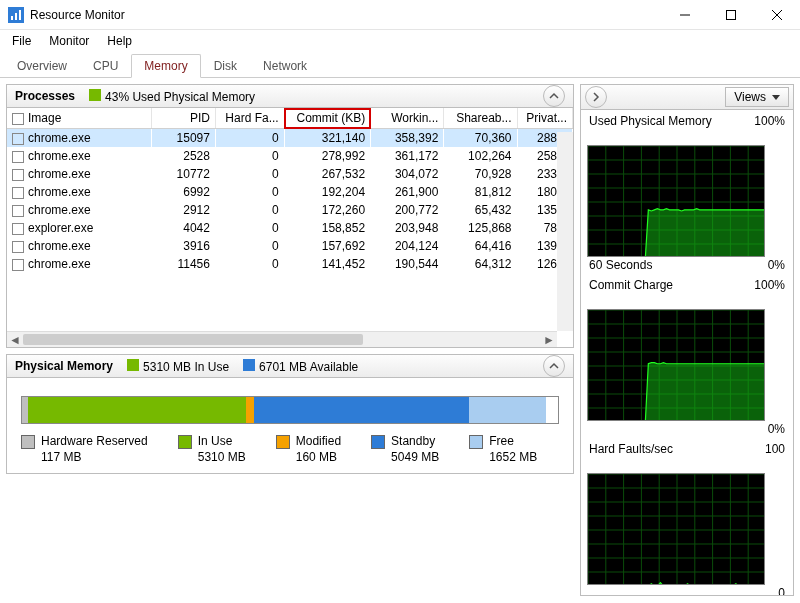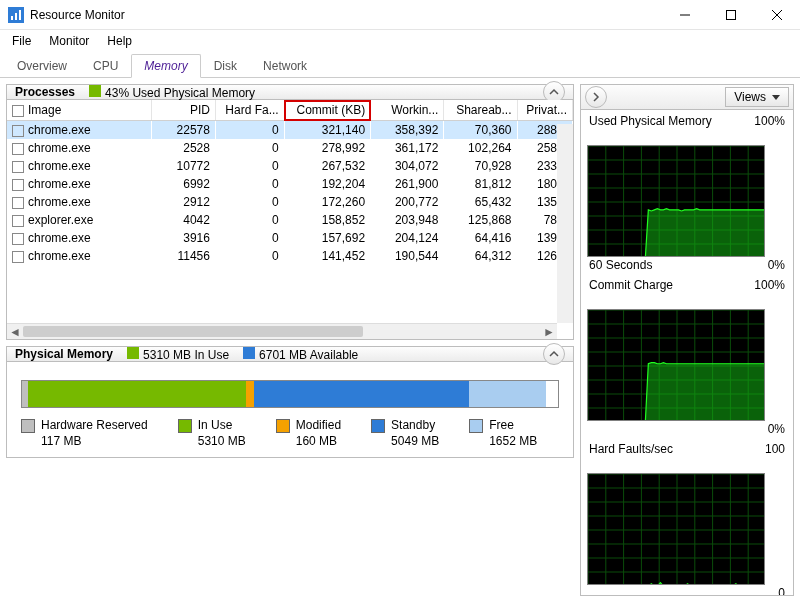--- a/index.html
+++ b/index.html
@@ -6,25 +6,25 @@
 body { background: #fff; width: 800px; height: 603px; overflow: hidden; position: relative; }
 .titlebar { height: 30px; display: flex; align-items: center; padding: 0 0 0 8px; border-bottom: 1px solid #e5e5e5; }
 .titlebar .icon { width: 16px; height: 16px; margin-right: 6px; }
 .titlebar .title { flex: 1; font-size: 12px; }
 .winbtns { display: flex; }
 .winbtn { width: 46px; height: 30px; display: flex; align-items: center; justify-content: center; }
 .menubar { height: 22px; display: flex; align-items: center; padding: 0 4px; gap: 2px; }
 .menubar span { padding: 2px 8px; }
 .tabs { height: 26px; display: flex; align-items: flex-end; border-bottom: 1px solid #ccc; padding: 0 4px; }
 .tab { padding: 4px 12px; color: #555; border: 1px solid transparent; position: relative; top: 1px; }
-.tab.active { color: #4c1d95; border: 1px solid #ccc; border-bottom: 1px solid #fff; background: #fff; border-radius: 2px 2px 0 0; font-style: italic; }
+.tab.active { color: #7f1d1d; border: 1px solid #ccc; border-bottom: 1px solid #fff; background: #fff; border-radius: 2px 2px 0 0; }
 .main { display: flex; height: 525px; }
 .left { width: 580px; padding: 6px; display: flex; flex-direction: column; gap: 6px; }
 .right { flex: 1; padding: 6px 6px 6px 0; }
-.panel-head { height: 16px; background: linear-gradient(#fdfdfd,#ececec); border: 1px solid #bdbdbd; display: flex; align-items: center; padding: 0 8px; gap: 14px; }
+.panel-head { height: 24px; background: linear-gradient(#fdfdfd,#ececec); border: 1px solid #bdbdbd; display: flex; align-items: center; padding: 0 8px; gap: 14px; }
 .panel-head .ht { font-weight: 600; }
 .panel-head .sq { width: 12px; height: 12px; display: inline-block; margin-right: 4px; }
 .chev-btn { width: 22px; height: 22px; border: 1px solid #bbb; border-radius: 50%; background: linear-gradient(#fff,#e8e8e8); margin-left: auto; display: flex; align-items: center; justify-content: center; }
 .table-wrap { border: 1px solid #bdbdbd; border-top: none; height: 240px; overflow: hidden; position: relative; }
 table { width: 100%; border-collapse: collapse; table-layout: fixed; }
 th { background: #fff; border-bottom: 1px solid #d0d0d0; border-right: 1px solid #e5e5e5; padding: 3px 5px; text-align: left; font-weight: 400; overflow: hidden; white-space: nowrap; text-overflow: ellipsis; }
 th.r, td.r { text-align: right; }
 td { padding: 2px 5px; border-right: 1px solid transparent; overflow: hidden; white-space: nowrap; text-overflow: ellipsis; }
 tbody tr:first-child { background: #cfe8ff; }
 th .chk, td .chk { width: 12px; height: 12px; border: 1px solid #888; display: inline-block; vertical-align: middle; margin-right: 4px; }
@@ -130,21 +130,21 @@
             <th class="r">Hard Fa...</th>
             <th class="r highlight">Commit (KB)</th>
             <th class="r">Workin...</th>
             <th class="r">Shareab...</th>
             <th class="r">Privat...</th>
           </tr>
             </thead>
           <tbody id="proc-body">
               <tr>
                 <td><span class="chk"></span>chrome.exe</td>
-  <td class="r">22578</td>
+  <td class="r">15097</td>
                 <td class="r">0</td>
                 <td class="r">321,140</td>
   <td class="r">358,392</td>
                 <td class="r">70,360</td>
                 <td class="r">288,0</td>
               </tr>
               <tr>
                 <td><span class="chk"></span>chrome.exe</td>
   <td class="r">2528</td>
                 <td class="r">0</td>

